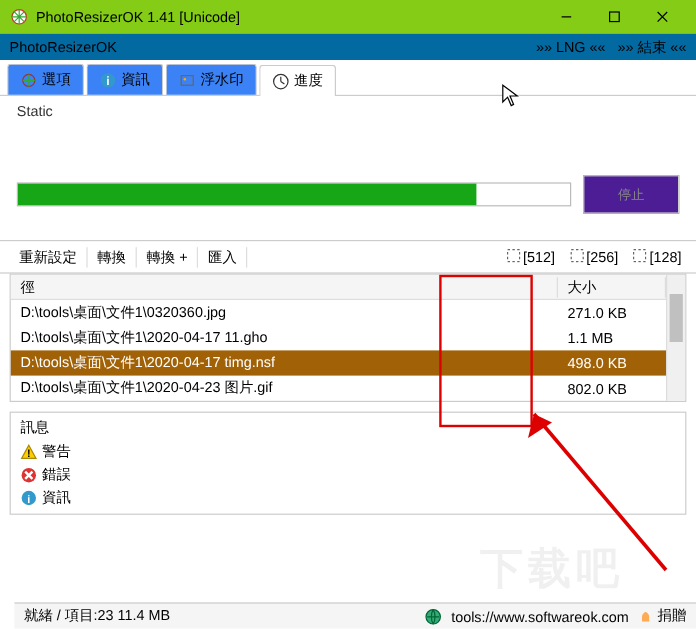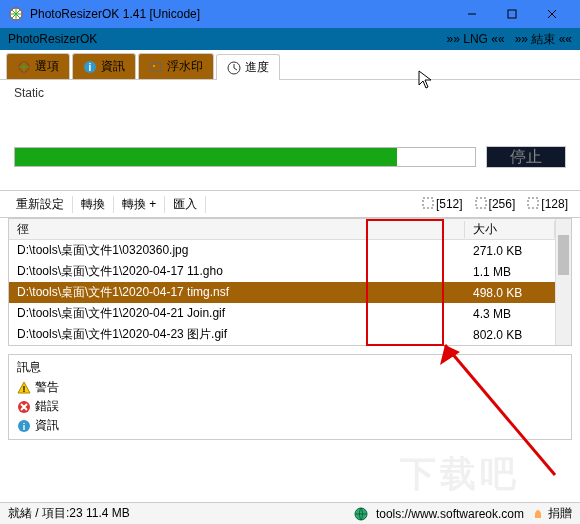--- a/index.html
+++ b/index.html
@@ -1,53 +1,53 @@
 <!DOCTYPE html>
 <html><head>
 <meta charset="utf-8">
 <style>
 * { box-sizing: border-box; margin: 0; padding: 0; }
 body { font-family: "Microsoft YaHei", sans-serif; font-size: 12px; background: #fff; width: 580px; height: 524px; overflow: hidden; position: relative; }
-.titlebar { display: flex; align-items: center; height: 28px; padding: 0 8px; background: #3b82f6; }
+.titlebar { display: flex; align-items: center; height: 28px; padding: 0 8px; background: #84cc16; }
 .titlebar .app-icon { width: 16px; height: 16px; margin-right: 6px; }
 .titlebar .title { flex: 1; font-size: 12px; }
 .titlebar .winbtn { width: 40px; height: 28px; display: flex; align-items: center; justify-content: center; color: #444; }
 .menubar { display: flex; align-items: center; height: 22px; padding: 0 8px; background: #0369a1; }
 .menubar .menuitem { margin-right: 14px; font-size: 12px; }
 .menubar .spacer { flex: 1; }
 .menubar .lang, .menubar .end { margin-left: 10px; font-size: 12px; }
 .tabs { display: flex; align-items: flex-end; height: 28px; padding: 0 6px; border-bottom: 1px solid #ccc; margin-top: 2px; }
-.tab { display: flex; align-items: center; padding: 4px 10px; border: 1px solid #ccc; border-bottom: none; background: #a16207; margin-right: 2px; font-size: 12px; gap: 4px; border-radius: 3px 3px 0 0; }
+.tab { display: flex; align-items: center; padding: 4px 10px; border: 1px solid #ccc; border-bottom: none; background: #3b82f6; margin-right: 2px; font-size: 12px; gap: 4px; border-radius: 3px 3px 0 0; }
 .tab.active { background: #fff; position: relative; top: 1px; }
 .tab .ticon { width: 14px; height: 14px; }
 .static-label { padding: 6px 14px; font-size: 12px; color: #333; }
 .progress-area { padding: 40px 14px 14px; display: flex; align-items: center; gap: 10px; }
 .progress-bar { flex: 1; height: 20px; border: 1px solid #bbb; background: #fff; }
 .progress-fill { height: 100%; background: #16a616; width: 83%; }
-.stop-btn { width: 80px; height: 22px; background: #0f172a; border: 1px solid #ccc; color: #888; font-size: 16px; }
+.stop-btn { width: 80px; height: 32px; background: #4c1d95; border: 1px solid #ccc; color: #888; font-size: 11px; }
 .toolbar { display: flex; align-items: center; height: 28px; border-top: 1px solid #ccc; border-bottom: 1px solid #ccc; padding: 0 8px; margin-top: 8px; font-size: 12px; }
 .toolbar .tbtn { padding: 0 8px; border-right: 1px solid #ddd; }
 .toolbar .zoom-group { margin-left: auto; display: flex; gap: 4px; }
 .toolbar .zoom { padding: 0 4px; display: flex; align-items: flex-start; gap: 2px; }
 .table { margin: 0 8px; border: 1px solid #ccc; position: relative; }
 .table-row { display: flex; align-items: center; height: 21px; font-size: 12px; }
 .table-row.header { background: #f5f5f5; border-bottom: 1px solid #ddd; }
 .table-row.header .col { border-right: 1px solid #ddd; }
 .table-row.selected { background: #a16207; color: #fff; }
 .col-path { flex: 1; padding-left: 8px; overflow: hidden; white-space: nowrap; }
 .col-size { width: 90px; padding-left: 8px; }
 .scrollbar-v { width: 16px; background: #f0f0f0; border-left: 1px solid #ddd; }
 .scroll-area { display: flex; }
 .scroll-content { flex: 1; }
 .scroll-thumb { height: 40px; background: #c0c0c0; margin: 16px 2px 0; }
 .red-box { position: absolute; border: 2px solid #d00; }
 .info-panel { margin: 8px; border: 1px solid #ccc; padding: 4px 8px; }
 .info-panel .info-title { font-size: 12px; padding-bottom: 2px; }
 .info-row { display: flex; align-items: center; gap: 4px; font-size: 12px; padding: 1px 0; }
-.statusbar { position: absolute; bottom: 0; left: 0; right: 0; height: 22px; border-top: 1px solid #ccc; display: flex; align-items: center; padding: 0 8px; font-size: 12px; background: #f5f5f5; }
+.statusbar { position: absolute; bottom: 0; left: 12px; right: 0; height: 22px; border-top: 1px solid #ccc; display: flex; align-items: center; padding: 0 8px; font-size: 12px; background: #f5f5f5; }
 .statusbar .st-spacer { flex: 1; }
 .statusbar .link { color: #000; }
 .cursor-arrow { position: absolute; left: 418px; top: 70px; }
 .watermark { position: absolute; left: 400px; top: 450px; font-size: 36px; color: rgba(0,0,0,0.06); font-weight: bold; letter-spacing: 4px; pointer-events: none; }
 .red-arrow { position: absolute; pointer-events: none; }
 .hand-icon { width: 12px; height: 12px; display: inline-block; }
 </style>
 </head>
 <body>
 
@@ -160,24 +160,20 @@
             <div class="col col-path">D:\tools\桌面\文件1\0320360.jpg</div>
             <div class="col col-size">271.0 KB</div>
           </div>
           <div class="table-row">
             <div class="col col-path">D:\tools\桌面\文件1\2020-04-17 11.gho</div>
             <div class="col col-size">1.1 MB</div>
           </div>
           <div class="table-row selected">
             <div class="col col-path">D:\tools\桌面\文件1\2020-04-17 timg.nsf</div>
             <div class="col col-size">498.0 KB</div>
-          </div>
-          <div class="table-row">
-            <div class="col col-path">D:\tools\桌面\文件1\2020-04-21 Join.gif</div>
-            <div class="col col-size">4.3 MB</div>
           </div>
           <div class="table-row">
             <div class="col col-path">D:\tools\桌面\文件1\2020-04-23 图片.gif</div>
             <div class="col col-size">802.0 KB</div>
           </div>
         </div>
     </div>
     <div class="scrollbar-v">
       <div class="scroll-thumb"></div>
     </div>

